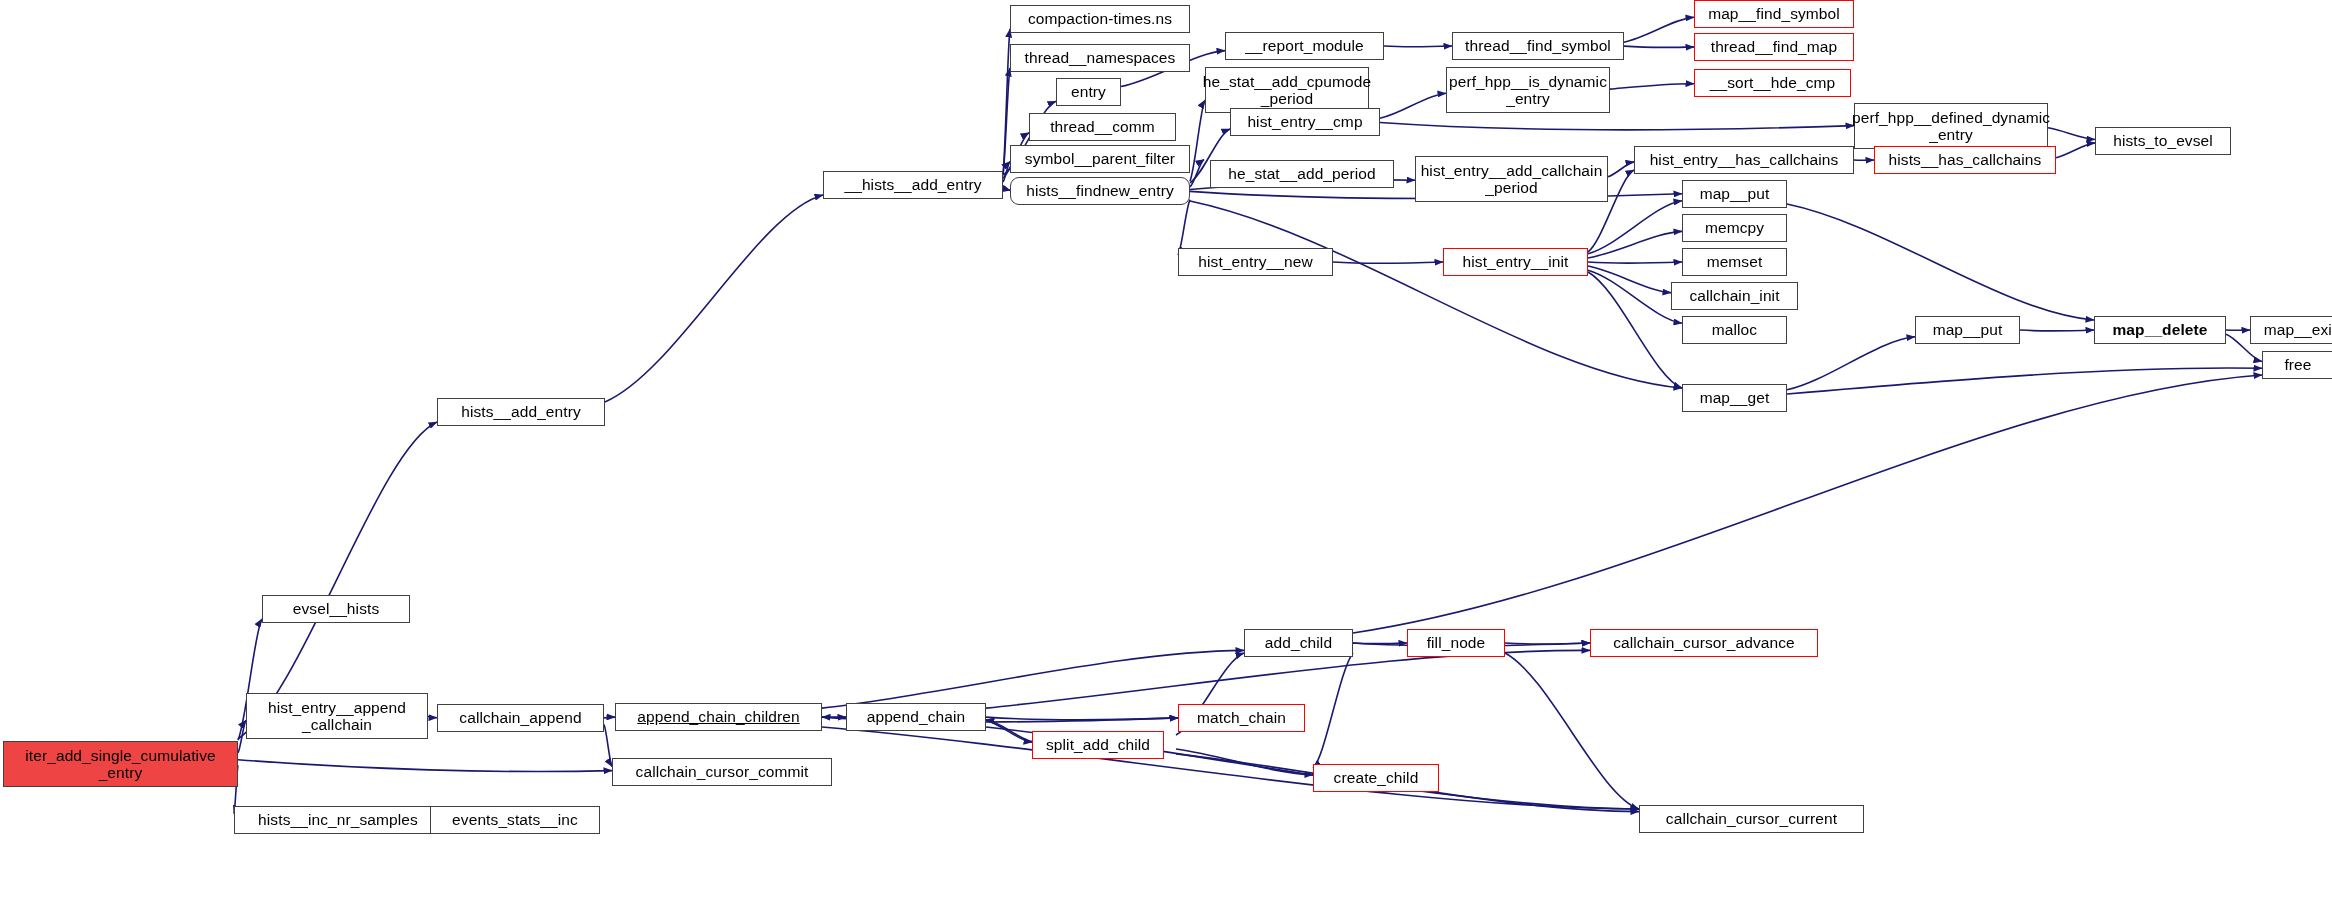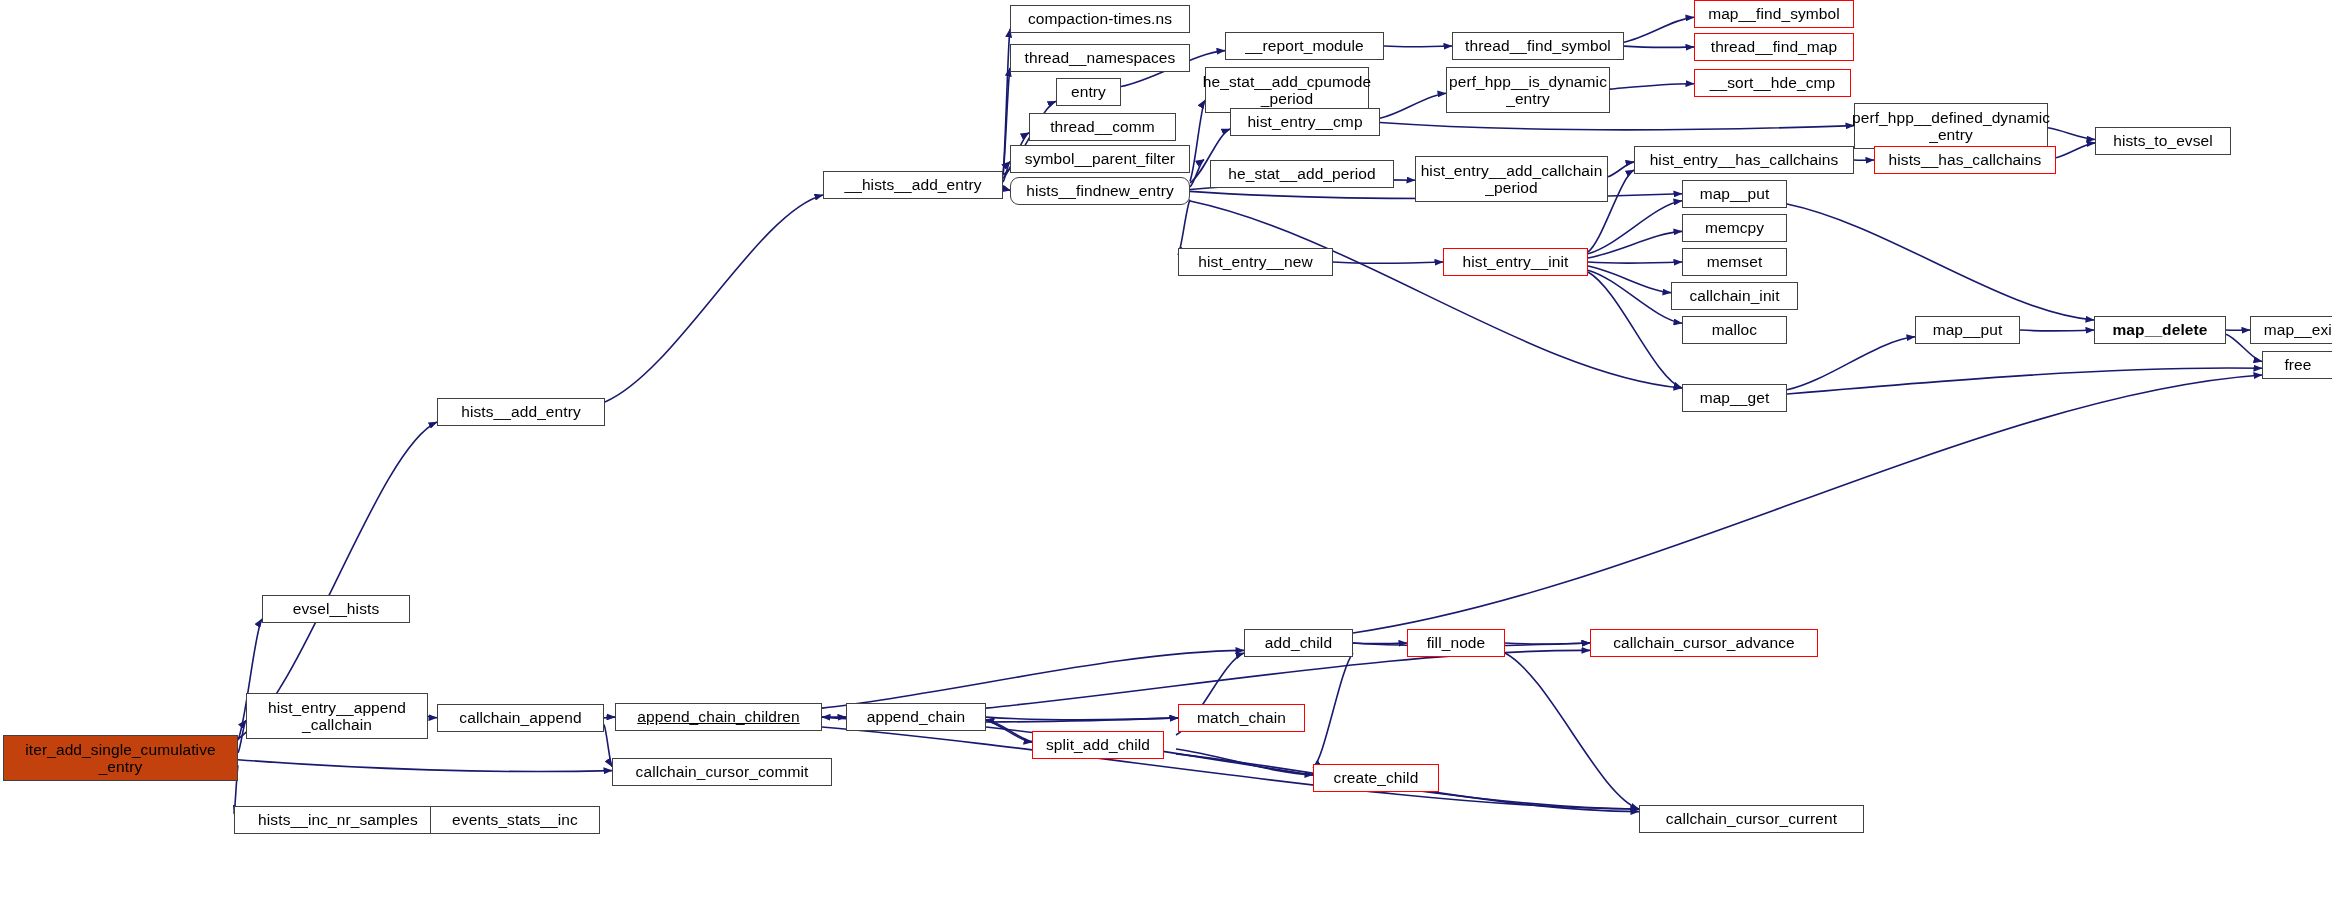--- a/index.html
+++ b/index.html
@@ -41,22 +41,23 @@
     font-size: 15.5px;
     line-height: 1.12;
     letter-spacing: 0.1px;
     white-space: pre-line;
     padding: 0 3px;
   }
   .node.red {
     border-color: #ff0000;
   }
   .node.current {
-    background: #c2410c;
+    background: #ef4444;
     border-color: #404040;
+    margin-top: 6px;
   }
 </style>
 </head>
 <body>
 
 <div id="canvas">
   <svg id="edge-layer" viewBox="0 0 2332 903">
     <defs>
       <marker id="arrow" markerWidth="9" markerHeight="7" refX="8.5" refY="3.5" orient="auto" markerUnits="userSpaceOnUse">
         <path d="M0,0 L9,3.5 L0,7 z" fill="#191970"></path>

